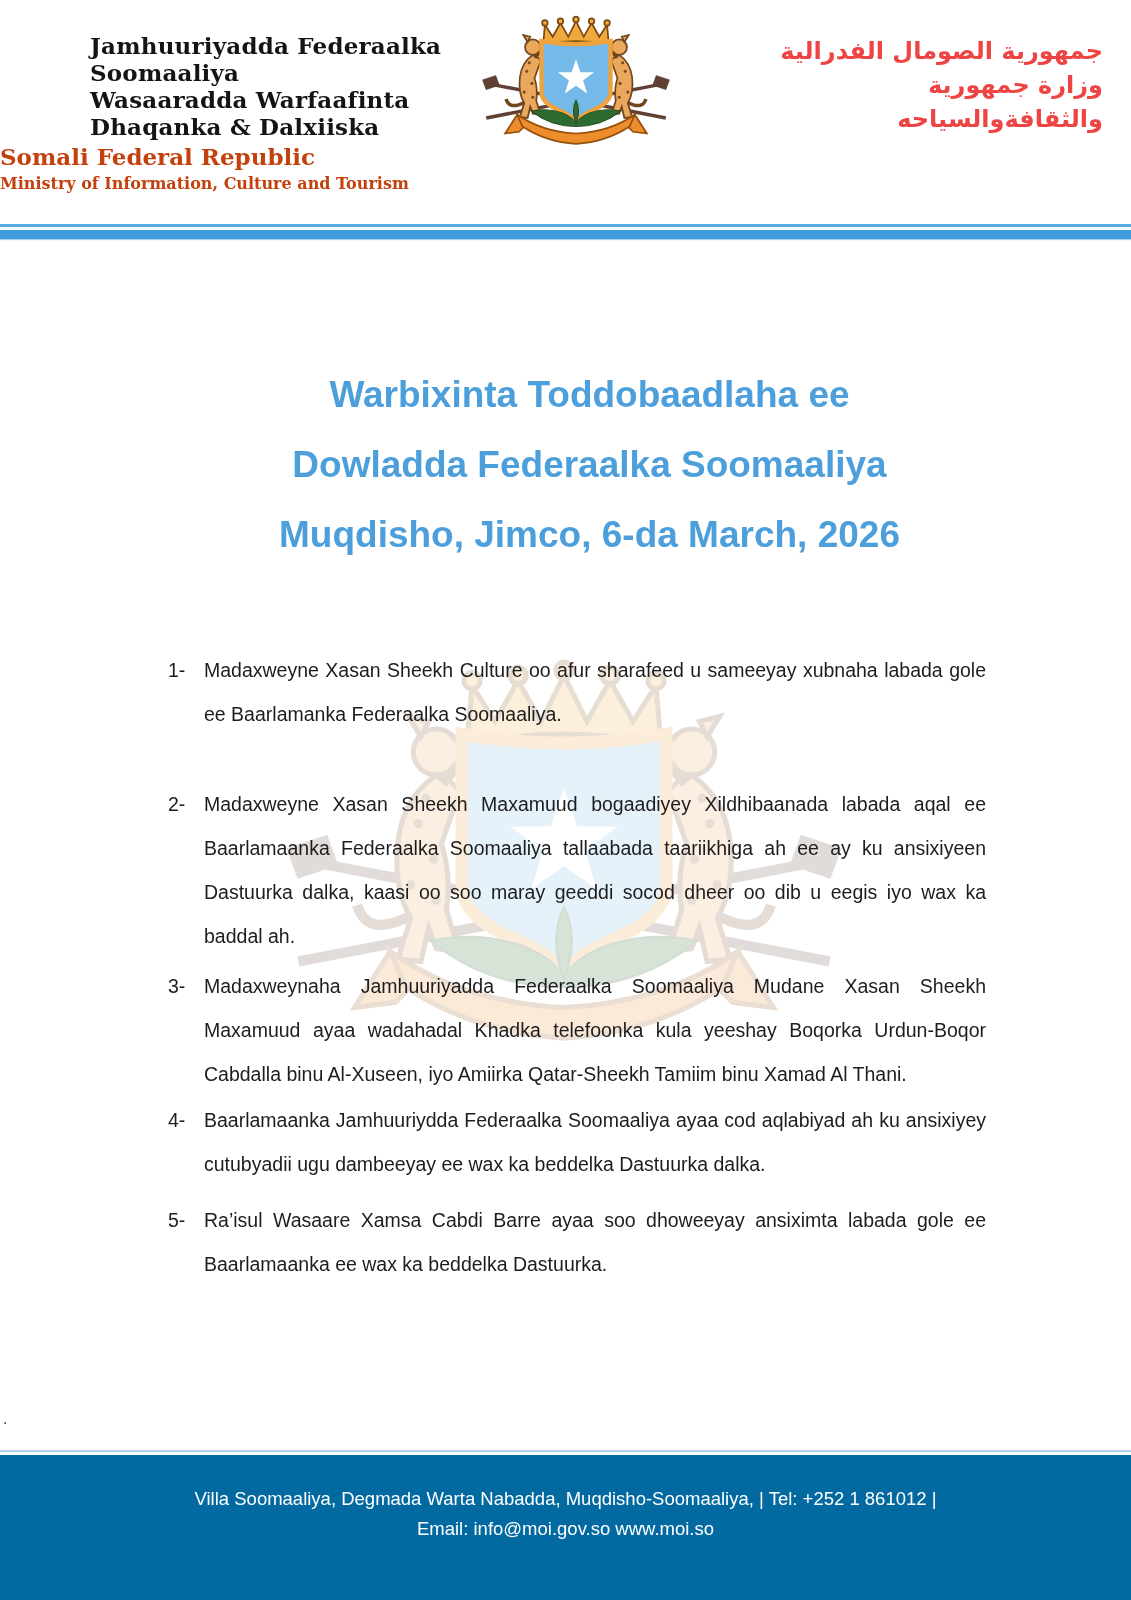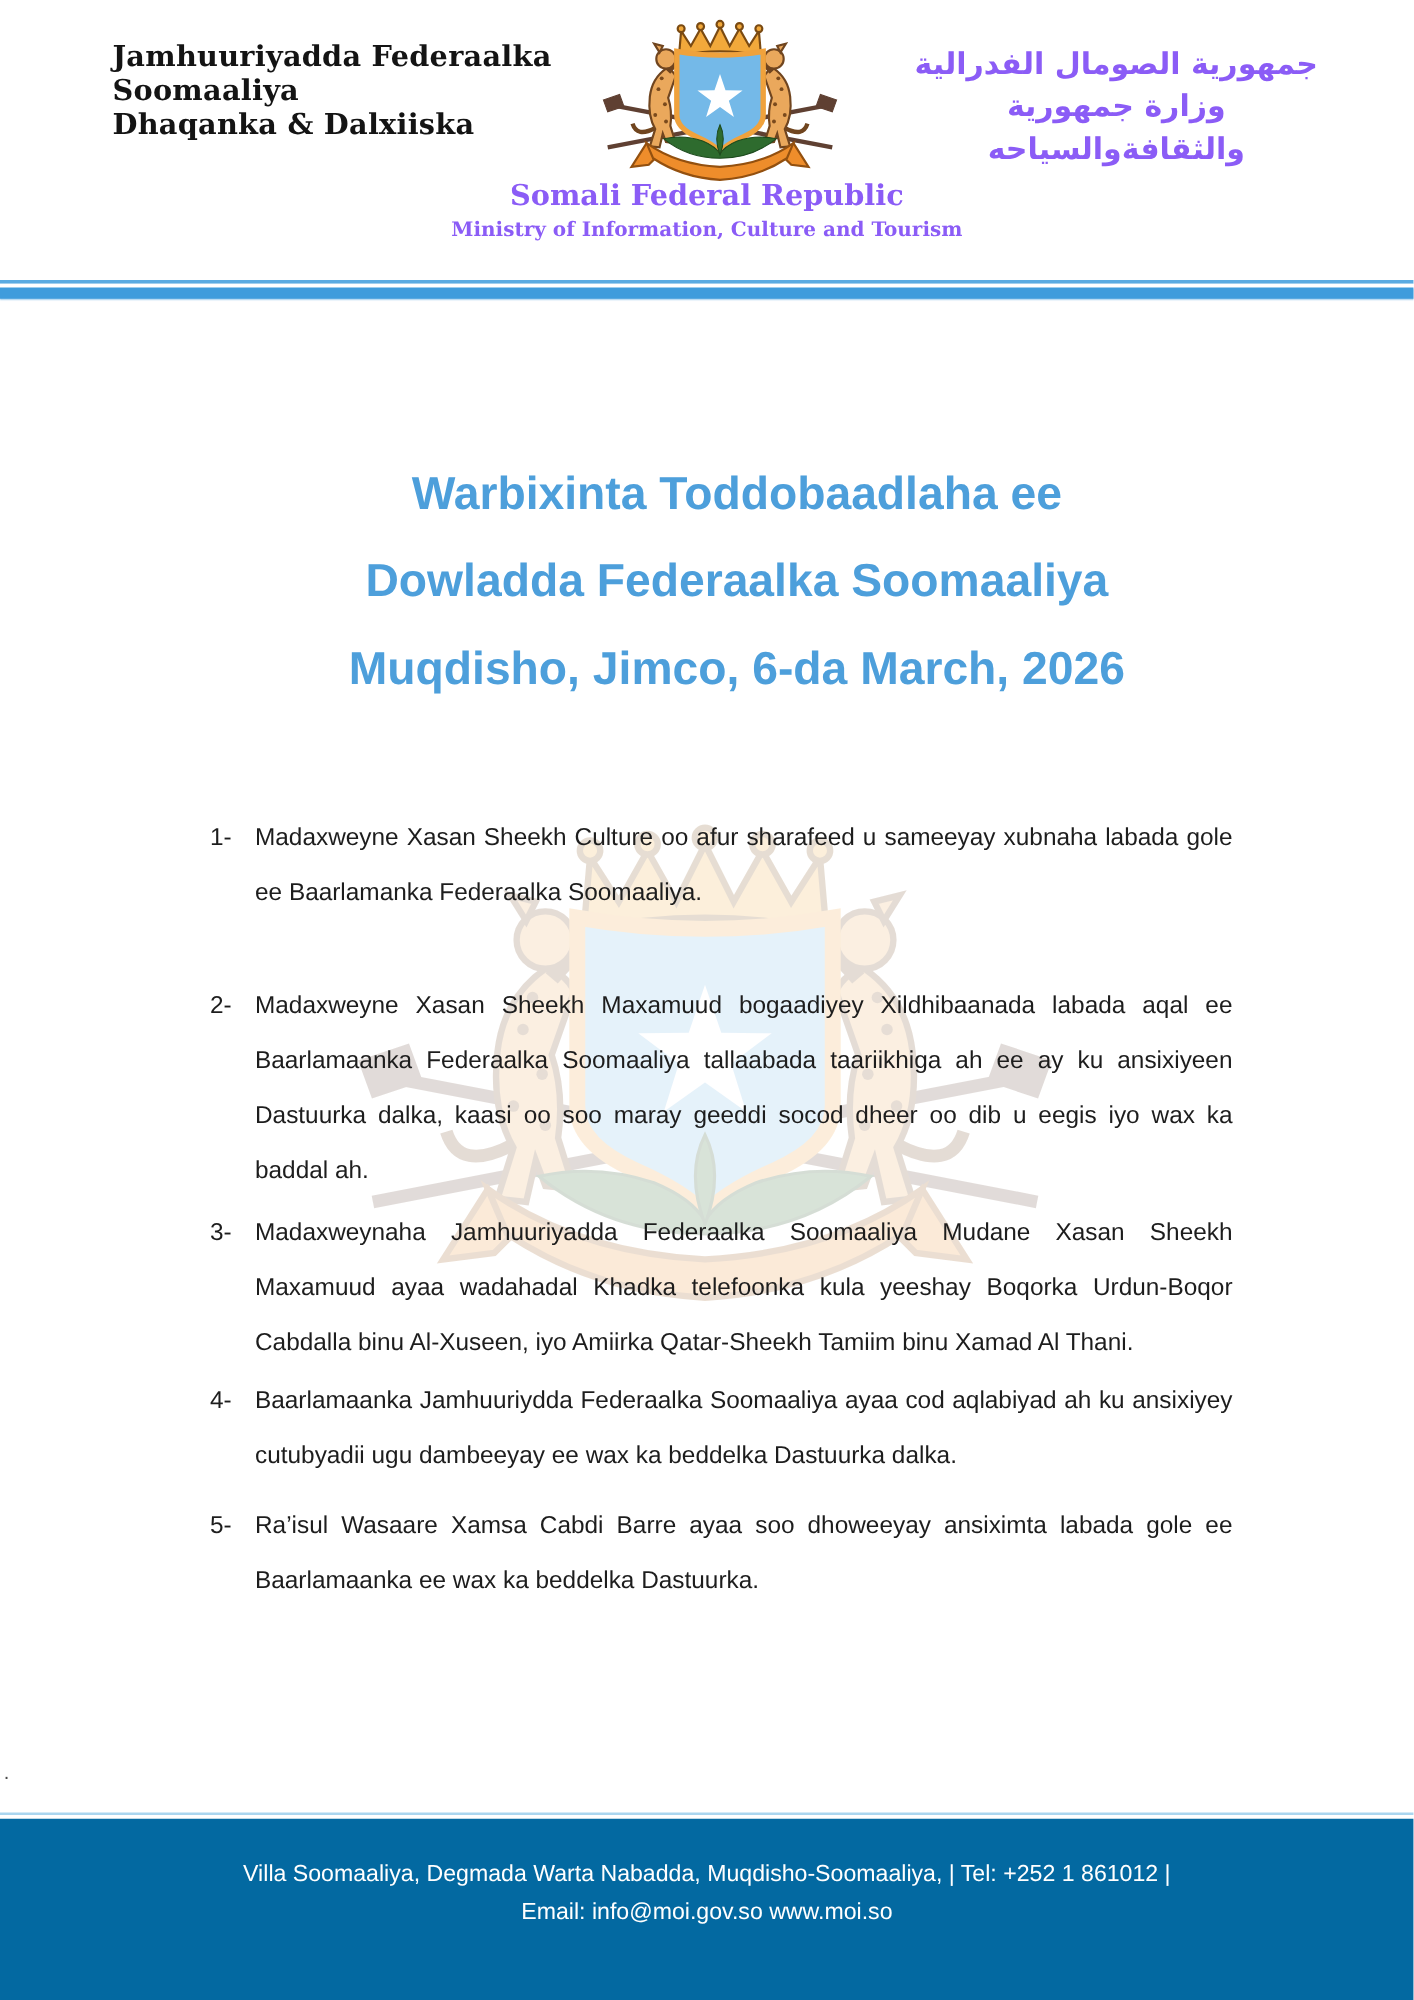--- a/index.html
+++ b/index.html
@@ -9,28 +9,28 @@
 
   
   .hdr-left {
     position:absolute; left:90px; top:32px; width:370px;
     font-family:"DejaVu Serif", serif; font-weight:700;
     font-size:23px; line-height:27px; color:#141414; letter-spacing:0.2px;
   }
   .emblem { position:absolute; left:481px; top:12px; width:190px; height:148px; }
   .hdr-arabic {
     position:absolute; right:28px; top:34px; width:420px;
-    direction:rtl; text-align:center;
+    direction:rtl; text-align:right;
     font-family:"DejaVu Sans", sans-serif; font-weight:700;
-    font-size:24px; line-height:34px; color:#8b5cf6;
+    font-size:24px; line-height:34px; color:#ef4444;
   }
   .hdr-english {
     position:absolute; left:0; top:143px; width:100%;
-    text-align:center; font-family:"DejaVu Serif", serif; font-weight:700;
-    color:#8b5cf6; z-index:3;
+    font-family:"DejaVu Serif", serif; font-weight:700;
+    color:#c2410c; z-index:3;
   }
   .hdr-english .l1 { font-size:23px; line-height:27px; }
   .hdr-english .l2 { font-size:16px; line-height:27px; }
 
   
   .rule { position:absolute; left:0; top:224px; width:100%; }
   .rule .thin  { height:3px; background:#5aabe2; }
   .rule .gap   { height:3px; background:#ffffff; }
   .rule .thick { height:9px; background:#3f9cdc; box-shadow:0 1px 1px rgba(63,156,220,.45); }
 
@@ -129,20 +129,21 @@
           <path d="M178,118 L192,140 L176,138 L168,130 Z"></path>
           <path d="M42,118 Q70,138 110,140 Q150,138 178,118 L172,132 Q145,150 110,152 Q75,150 48,132 Z"></path>
         </g>
       </symbol>
     </defs>
   </svg>
 
   <div class="hdr-left">
     <div>Jamhuuriyadda Federaalka</div>
     <div>Soomaaliya</div>
+    <div>Wasaaradda Warfaafinta</div>
     <div>Dhaqanka &amp; Dalxiiska</div>
   </div>
 
   <svg class="emblem" viewBox="0 0 220 170">
     <use href="#coa"></use>
   </svg>
 
   <div class="hdr-arabic">
     <div>جمهورية الصومال الفدرالية</div>
     <div>وزارة جمهورية</div>

